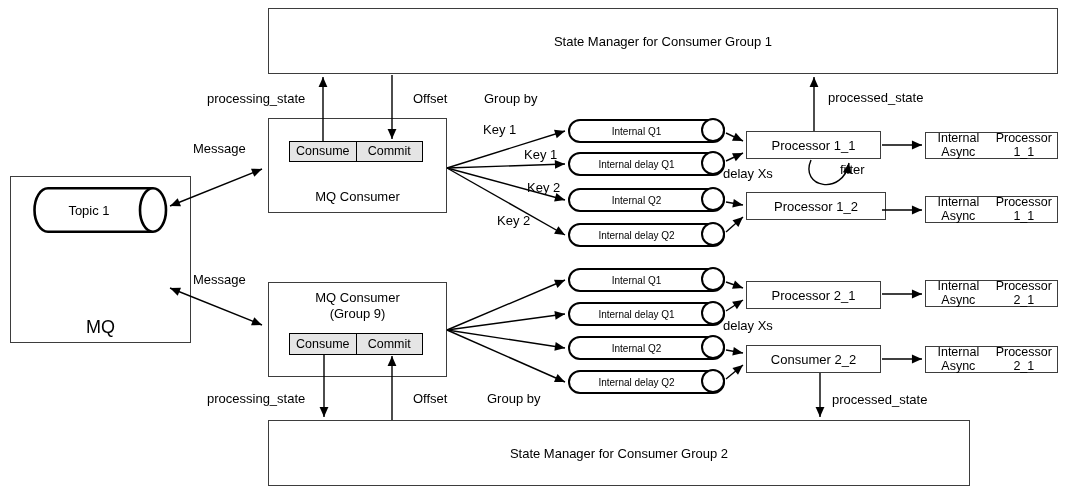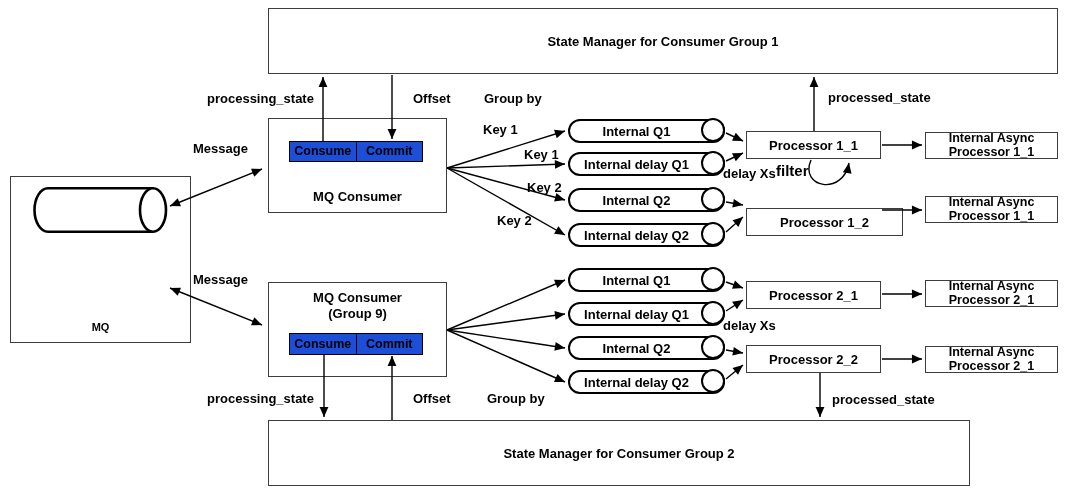--- a/index.html
+++ b/index.html
@@ -1,34 +1,34 @@
 <!DOCTYPE html>
 <html><head>
 <meta charset="utf-8">
 <style>
   html,body{margin:0;padding:0;background:#fff;}
   .canvas{position:relative;width:1080px;height:496px;background:#ffffff;
-          font-family:"Liberation Sans",sans-serif;color:#000;overflow:hidden;font-weight:bold;}
+          font-family:"Liberation Sans",sans-serif;color:#000;overflow:hidden;}
   .node{position:absolute;background:#fff;border:1.5px solid #3d3d3d;box-sizing:border-box;
         display:flex;align-items:center;justify-content:center;text-align:center;
         font-size:13px;line-height:15px;z-index:1;}
-  .async{flex-direction:column;font-size:12.5px;line-height:13.5px;}
+  .async{flex-direction:row;font-size:12.5px;line-height:13.5px;}
   .mqbox{z-index:0;}
-  .mq-label{position:absolute;bottom:7px;left:0;width:100%;text-align:center;font-size:11px;}
+  .mq-label{position:absolute;bottom:7px;left:0;width:100%;text-align:center;font-size:18px;}
   .cyl{position:absolute;width:135px;height:46px;z-index:1;}
   .cyl svg{position:absolute;left:0;top:0;}
   .cyl-label{position:absolute;left:0;top:0;width:112px;height:46px;display:flex;
              align-items:center;justify-content:center;font-size:13px;}
-  .cc{position:absolute;display:flex;border:1.5px solid #000;background:#1d4ed8;box-sizing:border-box;}
+  .cc{position:absolute;display:flex;border:1.5px solid #000;background:#e5e5e5;box-sizing:border-box;}
   .cc-cell{flex:1;display:flex;align-items:center;justify-content:center;font-size:12.5px;}
   .cc-cell + .cc-cell{border-left:1.5px solid #000;}
   .consumer-title{position:absolute;left:0;width:100%;font-size:13px;line-height:16px;}
   .pill{position:absolute;width:157px;height:24px;background:#fff;border:2.6px solid #000;
         border-radius:14px;box-sizing:border-box;display:flex;align-items:center;
-        justify-content:center;font-size:13px;z-index:1;}
+        justify-content:center;font-size:10px;z-index:1;}
   .pill .ptxt{position:relative;left:-10px;white-space:nowrap;}
   .pill .circ{position:absolute;right:-2px;top:-2.6px;width:24px;height:24px;border:2.6px solid #000;
               border-radius:50%;box-sizing:border-box;background:#fff;}
   .lbl{position:absolute;font-size:13px;white-space:nowrap;z-index:2;}
   .wires{position:absolute;left:0;top:0;z-index:3;pointer-events:none;}
 </style>
 </head>
 <body>
 
 <div class="canvas">
@@ -41,20 +41,21 @@
   </div>
 
   <div class="node mqbox" style="left:10px;top:176px;width:181px;height:167px">
     <span class="mq-label">MQ</span>
   </div>
   <div class="cyl" style="left:33px;top:187px">
     <svg width="135" height="46" viewBox="0 0 135 46">
       <path d="M 120 1.3 L 15 1.3 A 13.5 21.7 0 0 0 15 44.7 L 120 44.7" fill="#fff" stroke="#000" stroke-width="2.6"></path>
       <ellipse cx="120" cy="23" rx="13" ry="21.7" fill="#fff" stroke="#000" stroke-width="2.6"></ellipse>
     </svg>
+    <span class="cyl-label">Topic 1</span>
   </div>
 
   <div class="node" style="left:268px;top:118px;width:179px;height:95px">
     <div class="cc" style="left:20px;top:22px;width:134px;height:21px">
       <div class="cc-cell">Consume</div>
       <div class="cc-cell">Commit</div>
     </div>
     <div class="consumer-title" style="bottom:7px">
       <div>MQ Consumer</div>
     </div>
@@ -101,28 +102,28 @@
     <span class="circ"></span>
   </div>
   <div class="pill" style="left:568px;top:370px">
     <span class="ptxt">Internal delay Q2</span>
     <span class="circ"></span>
   </div>
 
   <div class="node" style="left:746px;top:131px;width:135px;height:28px">
     <span>Processor 1_1</span>
   </div>
-  <div class="node" style="left:746px;top:208px;width:157px;height:28px">
+  <div class="node" style="left:746px;top:192px;width:140px;height:28px">
     <span>Processor 1_2</span>
   </div>
   <div class="node" style="left:746px;top:281px;width:135px;height:28px">
     <span>Processor 2_1</span>
   </div>
   <div class="node" style="left:746px;top:345px;width:135px;height:28px">
-    <span>Processor 2_2</span>
+    <span>Consumer 2_2</span>
   </div>
 
   <div class="node async" style="left:925px;top:132px;width:133px;height:27px">
     <div>Internal Async</div>
     <div>Processor 1_1</div>
   </div>
   <div class="node async" style="left:925px;top:196px;width:133px;height:27px">
     <div>Internal Async</div>
     <div>Processor 1_1</div>
   </div>
@@ -139,21 +140,21 @@
   <div class="lbl" style="left:193px;top:272px">Message</div>
   <div class="lbl" style="left:207px;top:91px">processing_state</div>
   <div class="lbl" style="left:413px;top:91px">Offset</div>
   <div class="lbl" style="left:484px;top:91px">Group by</div>
   <div class="lbl" style="left:483px;top:122px">Key 1</div>
   <div class="lbl" style="left:524px;top:147px">Key 1</div>
   <div class="lbl" style="left:527px;top:180px">Key 2</div>
   <div class="lbl" style="left:497px;top:213px">Key 2</div>
   <div class="lbl" style="left:723px;top:166px">delay Xs</div>
   <div class="lbl" style="left:828px;top:90px">processed_state</div>
-  <div class="lbl" style="left:776px;top:162px;font-size:15px">filter</div>
+  <div class="lbl" style="left:840px;top:162px;font-size:13px">filter</div>
   <div class="lbl" style="left:207px;top:391px">processing_state</div>
   <div class="lbl" style="left:413px;top:391px">Offset</div>
   <div class="lbl" style="left:487px;top:391px">Group by</div>
   <div class="lbl" style="left:723px;top:318px">delay Xs</div>
   <div class="lbl" style="left:832px;top:392px">processed_state</div>
 
   <svg class="wires" width="1080" height="496" viewBox="0 0 1080 496">
     <defs>
       <marker id="arr" viewBox="0 0 10 10" markerWidth="9" markerHeight="9" refX="9" refY="5" orient="auto-start-reverse">
         <path d="M1 1.5 L9 5 L1 8.5 Z" fill="#000"></path>

